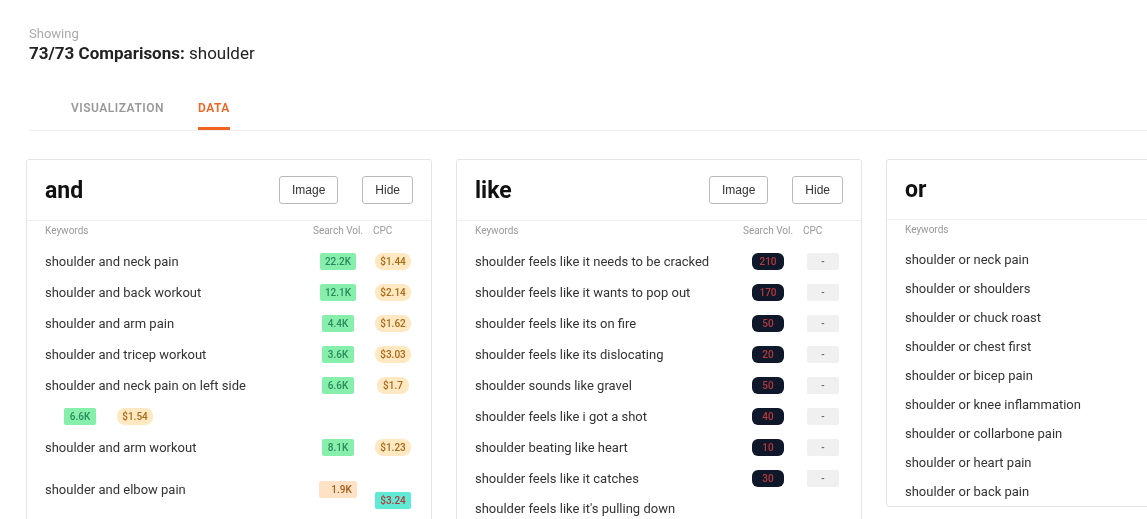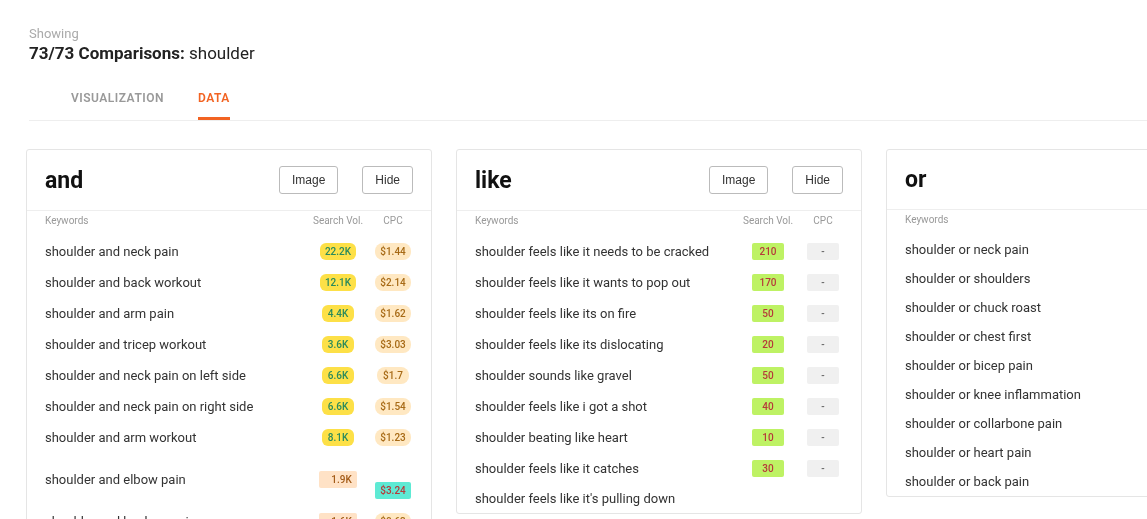--- a/index.html
+++ b/index.html
@@ -25,21 +25,21 @@
       color: #222;
       margin-top: 2px;
     }
     .title-count {
       font-weight: 700;
     }
     .title-keyword {
       font-weight: 400;
     }
     .tabbar {
-      margin-top: 28px;
+      margin-top: 38px;
       border-bottom: 1px solid #eee;
       display: flex;
       padding-left: 42px;
       gap: 34px;
     }
     .tab {
       font-size: 12px;
       letter-spacing: 0.5px;
       font-weight: 600;
       color: #999;
@@ -92,21 +92,21 @@
     }
     .table-head {
       display: flex;
       padding: 4px 18px 10px 18px;
       border-top: 1px solid #eee;
       font-size: 10px;
       color: #999;
     }
     .th-kw { flex: 1; }
     .th-vol { width: 70px; text-align: center; }
-    .th-cpc { width: 40px; text-align: center; }
+    .th-cpc { width: 40px; text-align: left; }
     .row {
       display: flex;
       align-items: center;
       padding: 7px 18px;
     }
     .kw-cell {
       flex: 1;
       font-size: 13px;
       color: #333;
     }
@@ -122,23 +122,23 @@
     }
     .vol-pill, .cpc-pill {
       font-size: 10px;
       font-weight: 500;
       padding: 3px 5px;
       border-radius: 2px;
       min-width: 32px;
       text-align: center;
       display: inline-block;
     }
-    .vol-green { background: #fde047; color: #2a8a5c; border-radius: 6px; }
+    .vol-green { background: #86efac; color: #2a8a5c; }
     .vol-orange { background: #ffe2c6; color: #a35b18; padding-left: 12px; }
-    .vol-red { background: #bef264; color: #b63a3a; }
+    .vol-red { background: #0f172a; color: #b63a3a; border-radius: 6px; }
     .cpc-orange { background: #ffe8c2; color: #a76a16; border-radius: 8px; }
     .cpc-red { background: #5eead4; color: #b63a3a; margin-top: 22px; }
     .cpc-gray { background: #f0f0f0; color: #666; }
     .kw-only-row {
       padding: 7px 18px;
       font-size: 13px;
       color: #333;
     }
   </style>
 </head>
@@ -212,21 +212,20 @@
         <div class="row">
           <div class="kw-cell">shoulder and neck pain on left side</div>
           <div class="vol-cell">
             <span class="vol-pill vol-green">6.6K</span>
           </div>
           <div class="cpc-cell">
             <span class="cpc-pill cpc-orange">$1.7</span>
           </div>
         </div>
         <div class="row">
-          <div class="kw-cell">shoulder and neck pain on right side</div>
           <div class="vol-cell">
             <span class="vol-pill vol-green">6.6K</span>
           </div>
           <div class="cpc-cell">
             <span class="cpc-pill cpc-orange">$1.54</span>
           </div>
         </div>
         <div class="row">
           <div class="kw-cell">shoulder and arm workout</div>
           <div class="vol-cell">

